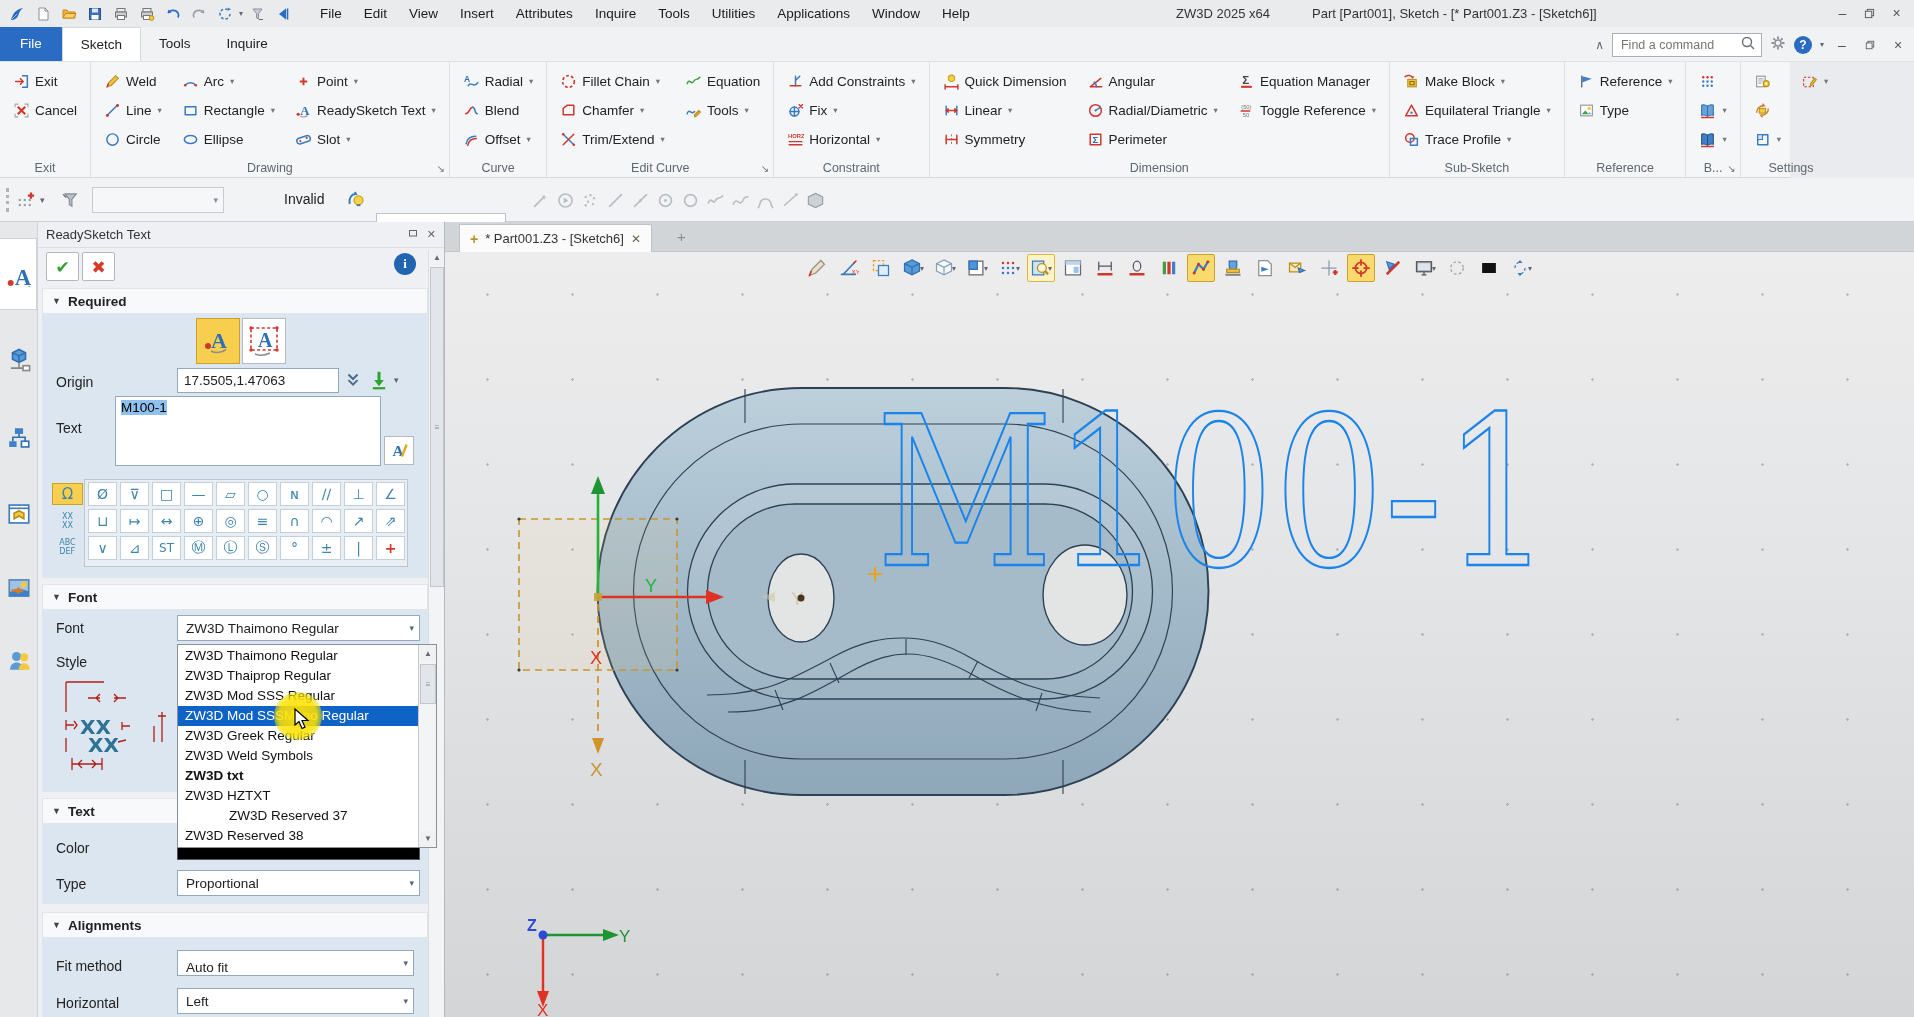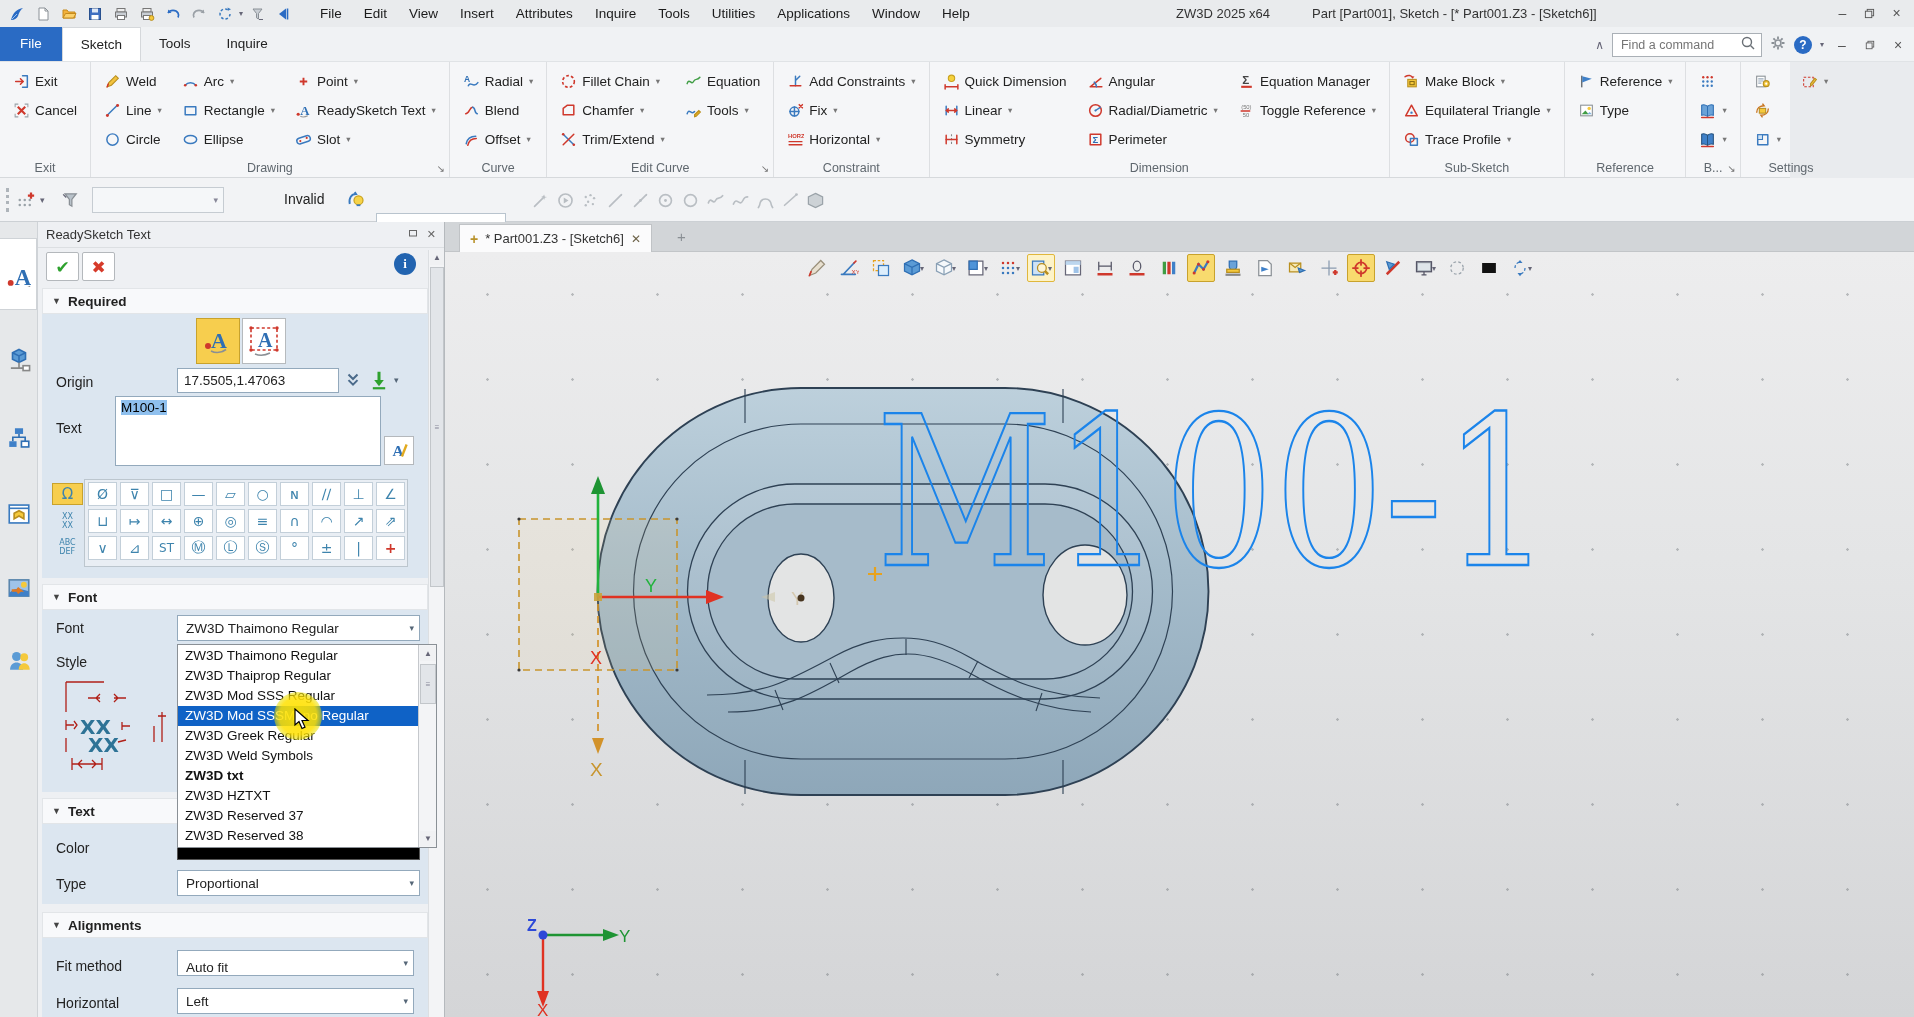--- a/index.html
+++ b/index.html
@@ -1070,21 +1070,21 @@
 
   <div id="font-list" class="abs">
         <div class="fl-item" style="top:1px;">ZW3D Thaimono Regular</div>
         <div class="fl-item" style="top:21px;">ZW3D Thaiprop Regular</div>
         <div class="fl-item" style="top:41px;">ZW3D Mod SSS Regular</div>
         <div class="fl-item sel" style="top:61px;">ZW3D Mod SSSMono Regular</div>
         <div class="fl-item" style="top:81px;">ZW3D Greek Regular</div>
         <div class="fl-item" style="top:101px;">ZW3D Weld Symbols</div>
         <div class="fl-item" style="top:121px;font-weight:bold;">ZW3D txt</div>
         <div class="fl-item" style="top:141px;">ZW3D HZTXT</div>
-        <div class="fl-item" style="top:161px;">ZW3D Reserved 37</div>
+        <div class="fl-item" style="top:161px;margin-left:44px;">ZW3D Reserved 37</div>
         <div class="fl-item" style="top:181px;">ZW3D Reserved 38</div>
     <div class="sbar" style="right:0;top:0;width:18px;height:202px;border-left:1px solid #c5c8cc;">
       <div class="sb-btn" style="top:1px;width:16px;">▲</div>
       <div class="sb-thumb" style="top:19px;height:40px;width:16px;">≡</div>
       <div class="sb-btn" style="bottom:1px;top:auto;width:16px;">▼</div>
     </div>
   </div>
   <div id="halo" class="abs"></div>
   <div id="cursor" class="abs">
     <svg width="18" height="22" viewBox="0 0 18 22">

